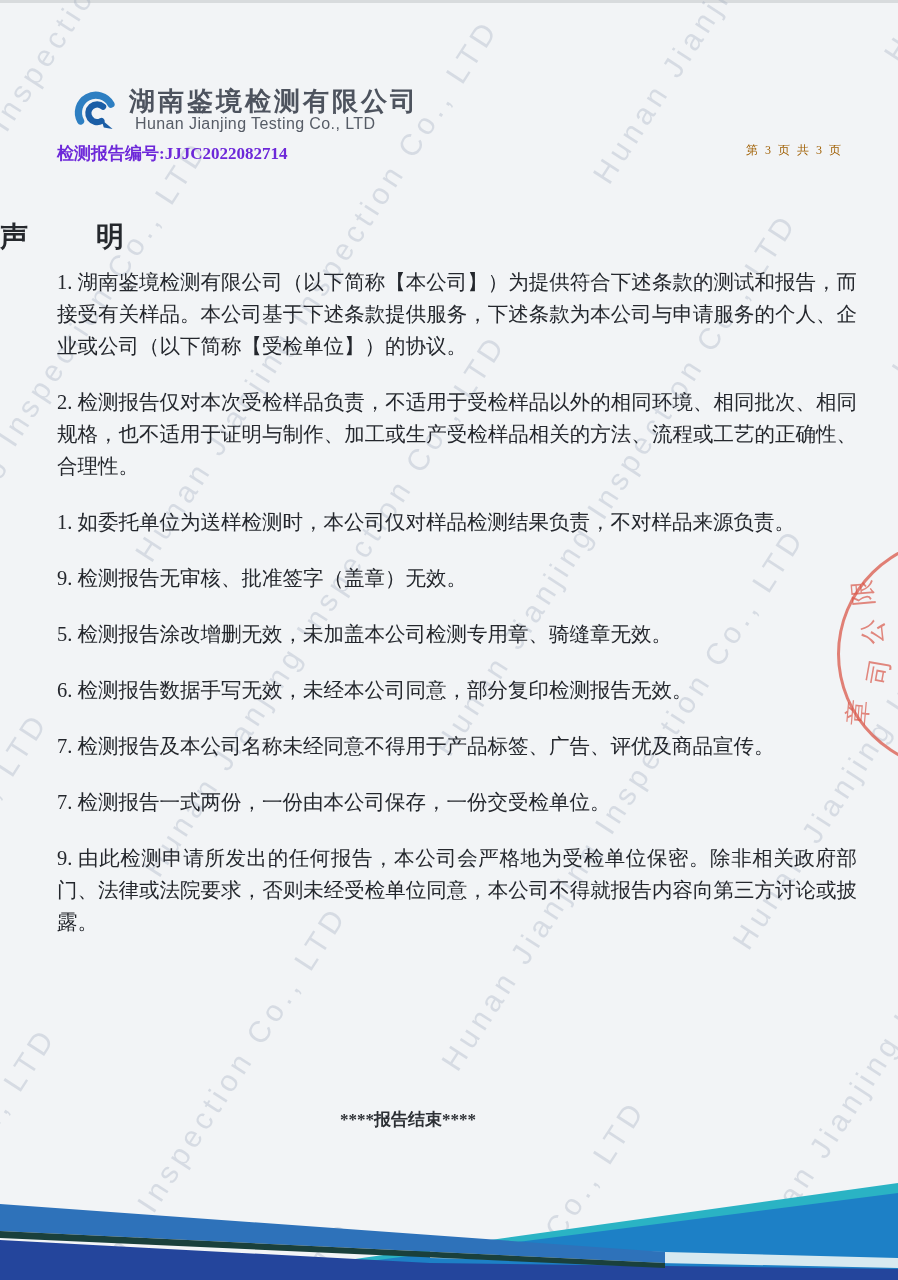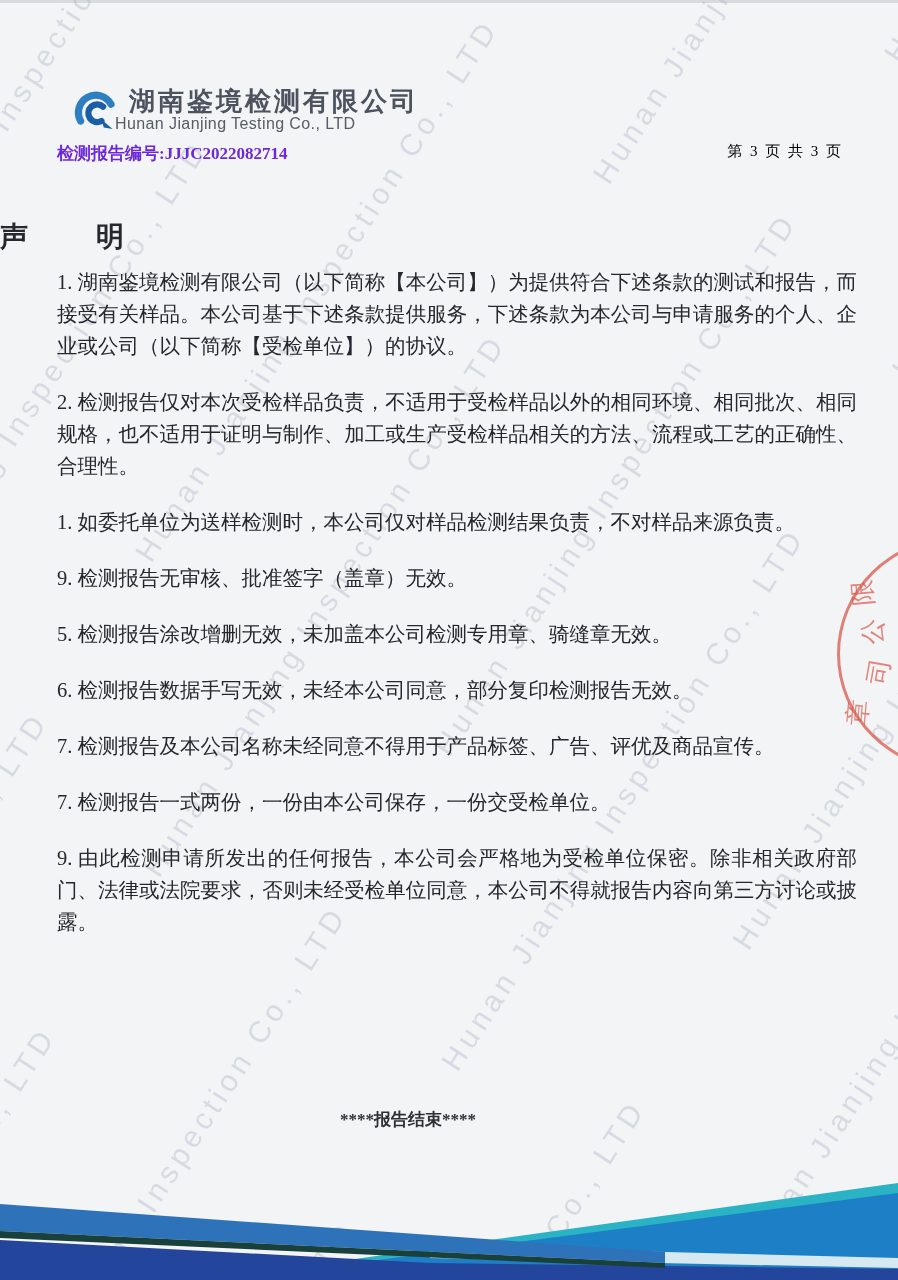--- a/index.html
+++ b/index.html
@@ -12,24 +12,24 @@
     transform:rotate(-57deg);pointer-events:none;z-index:1;}
   .wm-row{white-space:nowrap;line-height:178px;font-size:30px;letter-spacing:5px;
     color:var(--watermark);font-family:"Liberation Sans",sans-serif;}
   .wm-row:nth-child(even){padding-left:260px;}
 
   
   .header{position:absolute;left:57px;top:84px;right:43px;z-index:3;}
   .logo{position:absolute;left:14px;top:4px;width:48px;height:50px;}
   .co-cn{position:absolute;left:72px;top:0;font-size:26px;font-weight:bold;color:#4d535e;
     letter-spacing:3px;font-family:"Liberation Serif",serif;}
-  .co-en{position:absolute;left:58px;top:31px;font-size:16px;color:#565c66;
+  .co-en{position:absolute;left:78px;top:31px;font-size:16px;color:#565c66;
     font-family:"Liberation Sans",sans-serif;letter-spacing:.4px;}
   .report-no{position:absolute;left:0;top:58px;font-size:17px;font-weight:bold;color:#6d28d9;}
-  .page-num{position:absolute;right:12px;top:58px;font-size:15px;color:#000000;letter-spacing:2px;}
+  .page-num{position:absolute;right:12px;top:58px;font-size:12px;color:#a16207;letter-spacing:2px;}
 
   
   .doc-title{position:absolute;left:0;top:218px;width:898px;text-align:left;
     font-size:28px;font-weight:bold;color:#25282d;letter-spacing:4px;z-index:3;}
   .content{position:absolute;left:57px;top:266px;width:800px;z-index:3;}
   .content p{margin:0 0 24px 0;font-size:20.5px;line-height:32px;color:var(--ink);
     text-align:justify;text-justify:inter-ideograph;}
   .end-note{position:absolute;left:0;top:1108px;width:816px;text-align:center;
     font-size:17px;font-weight:bold;color:#2c2f34;z-index:3;}
 

